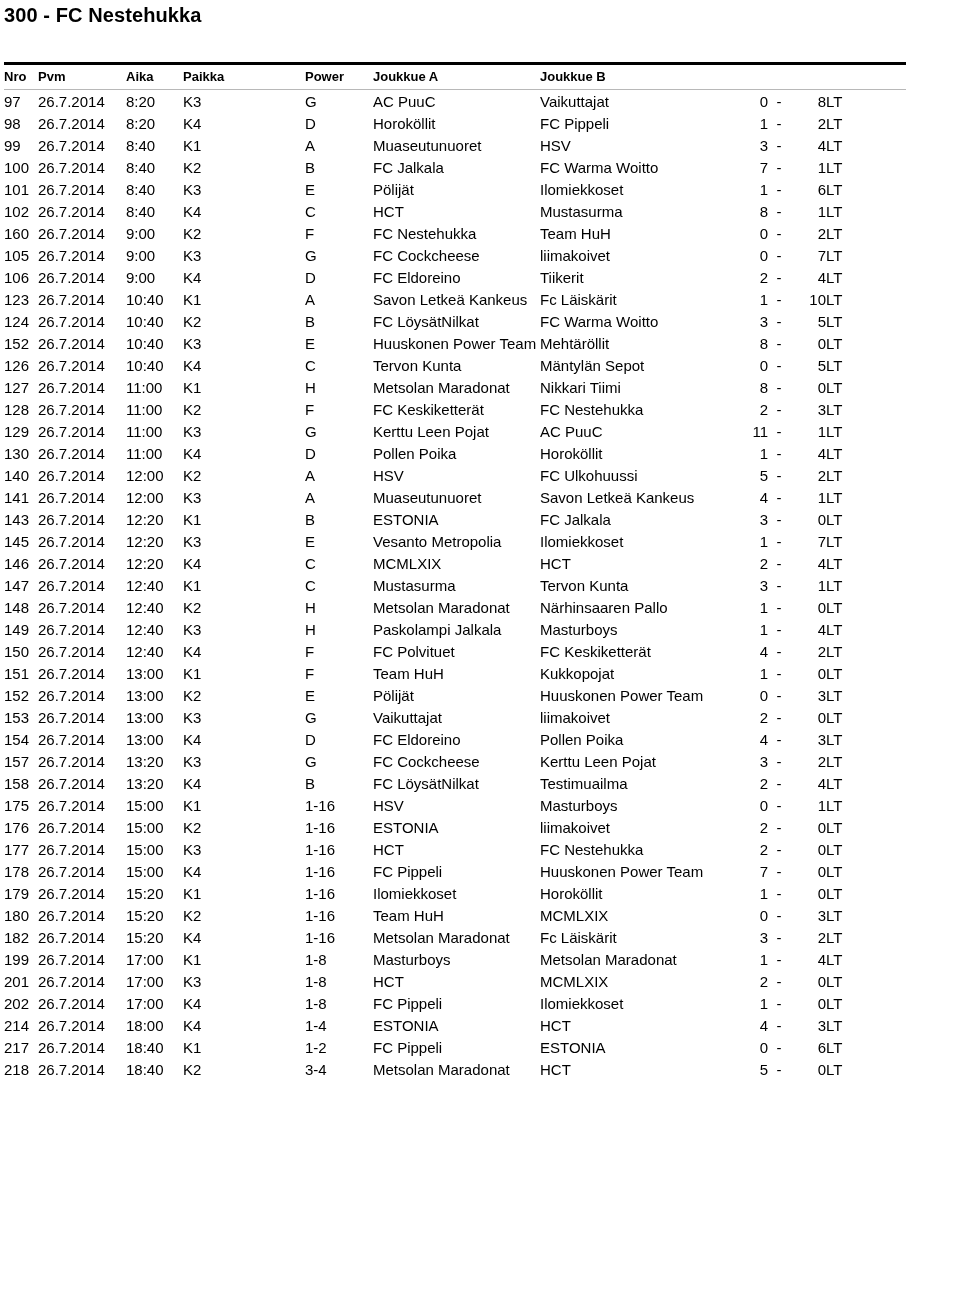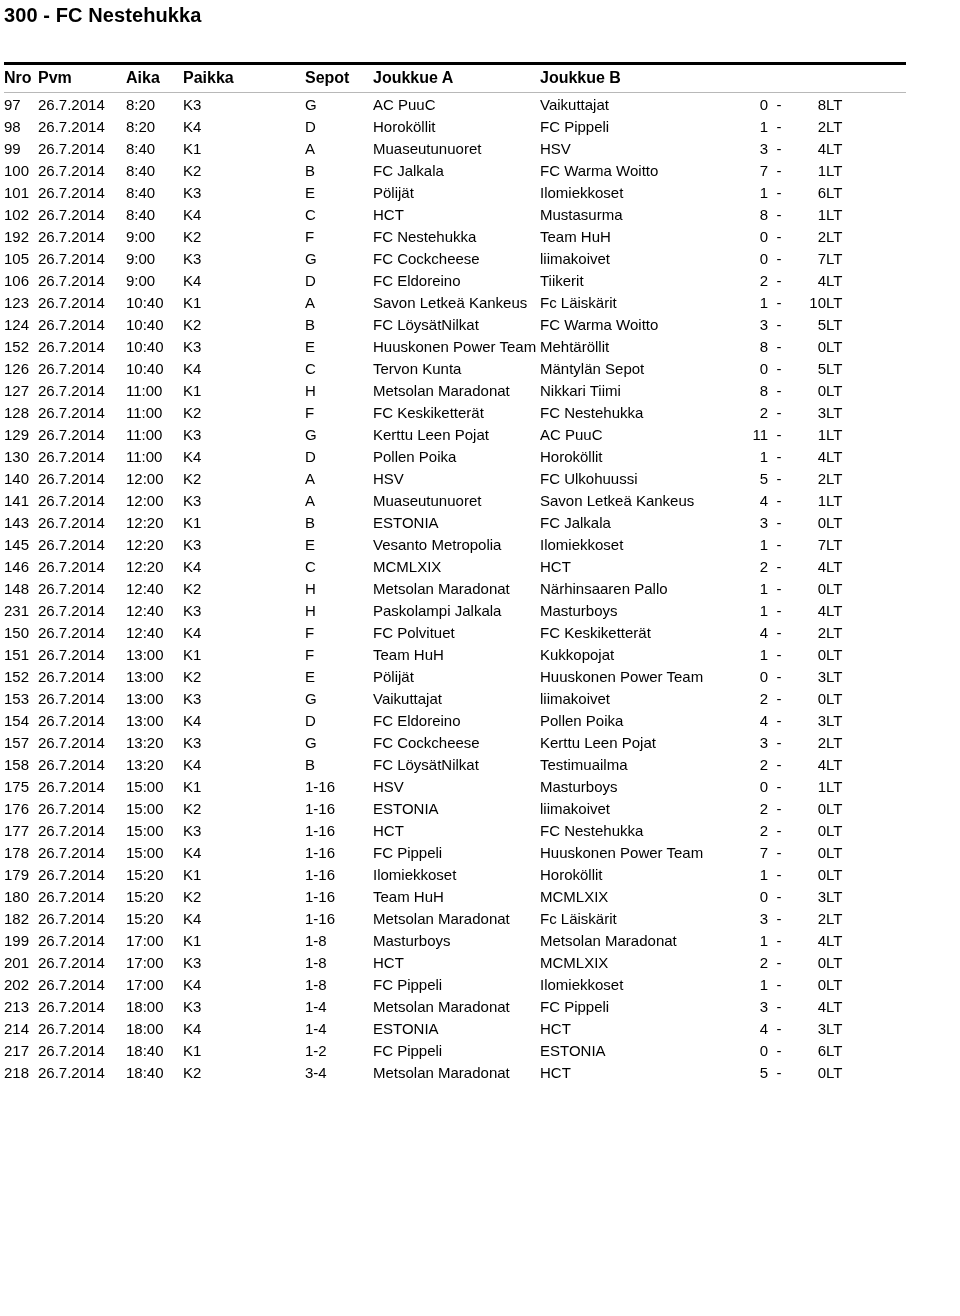--- a/index.html
+++ b/index.html
@@ -35,21 +35,21 @@
     top: 62px;
     width: 902px;
     border-collapse: collapse;
     table-layout: fixed;
   }
   .schedule-table thead tr.header-row {
     border-top: 3px solid #000000;
     border-bottom: 1px solid #b8b8b8;
   }
   .schedule-table th {
-    font-size: 16px;
+    font-size: 13px;
     font-weight: bold;
     text-align: left;
     padding: 4px 0 5px 0;
     vertical-align: bottom;
     white-space: nowrap;
   }
   .schedule-table td {
     font-size: 15px;
     font-weight: normal;
     text-align: left;
@@ -96,21 +96,21 @@
         <col class="c-dash">
         <col class="c-gb">
         <col class="c-status">
     </colgroup>
     <thead>
       <tr class="header-row">
         <th>Nro</th>
         <th>Pvm</th>
         <th>Aika</th>
         <th>Paikka</th>
-        <th>Sepot</th>
+        <th>Power</th>
         <th>Joukkue A</th>
         <th>Joukkue B</th>
         <th class="num-a"></th>
         <th class="dash"></th>
         <th class="num-b"></th>
         <th class="status"></th>
       </tr>
     </thead>
     <tbody id="table-body">
         <tr>
@@ -185,21 +185,21 @@
           <td>K4</td>
           <td>C</td>
           <td class="wrap">HCT</td>
           <td class="wrap">Mustasurma</td>
           <td class="num-a">8</td>
           <td class="dash">-</td>
           <td class="num-b">1</td>
           <td class="status">LT</td>
         </tr>
         <tr>
-          <td>192</td>
+          <td>160</td>
           <td>26.7.2014</td>
           <td>9:00</td>
           <td>K2</td>
           <td>F</td>
           <td class="wrap">FC Nestehukka</td>
           <td class="wrap">Team HuH</td>
           <td class="num-a">0</td>
           <td class="dash">-</td>
           <td class="num-b">2</td>
           <td class="status">LT</td>
@@ -393,34 +393,47 @@
           <td>K4</td>
           <td>C</td>
           <td class="wrap">MCMLXIX</td>
           <td class="wrap">HCT</td>
           <td class="num-a">2</td>
           <td class="dash">-</td>
           <td class="num-b">4</td>
           <td class="status">LT</td>
         </tr>
         <tr>
+          <td>147</td>
+          <td>26.7.2014</td>
+          <td>12:40</td>
+          <td>K1</td>
+          <td>C</td>
+          <td class="wrap">Mustasurma</td>
+          <td class="wrap">Tervon Kunta</td>
+          <td class="num-a">3</td>
+          <td class="dash">-</td>
+          <td class="num-b">1</td>
+          <td class="status">LT</td>
+        </tr>
+        <tr>
           <td>148</td>
           <td>26.7.2014</td>
           <td>12:40</td>
           <td>K2</td>
           <td>H</td>
           <td class="wrap">Metsolan Maradonat</td>
           <td class="wrap">Närhinsaaren Pallo</td>
           <td class="num-a">1</td>
           <td class="dash">-</td>
           <td class="num-b">0</td>
           <td class="status">LT</td>
         </tr>
         <tr>
-          <td>231</td>
+          <td>149</td>
           <td>26.7.2014</td>
           <td>12:40</td>
           <td>K3</td>
           <td>H</td>
           <td class="wrap">Paskolampi Jalkala</td>
           <td class="wrap">Masturboys</td>
           <td class="num-a">1</td>
           <td class="dash">-</td>
           <td class="num-b">4</td>
           <td class="status">LT</td>
@@ -637,33 +650,20 @@
           <td>202</td>
           <td>26.7.2014</td>
           <td>17:00</td>
           <td>K4</td>
           <td>1-8</td>
           <td class="wrap">FC Pippeli</td>
           <td class="wrap">Ilomiekkoset</td>
           <td class="num-a">1</td>
           <td class="dash">-</td>
           <td class="num-b">0</td>
-          <td class="status">LT</td>
-        </tr>
-        <tr>
-          <td>213</td>
-          <td>26.7.2014</td>
-          <td>18:00</td>
-          <td>K3</td>
-          <td>1-4</td>
-          <td class="wrap">Metsolan Maradonat</td>
-          <td class="wrap">FC Pippeli</td>
-          <td class="num-a">3</td>
-          <td class="dash">-</td>
-          <td class="num-b">4</td>
           <td class="status">LT</td>
         </tr>
         <tr>
           <td>214</td>
           <td>26.7.2014</td>
           <td>18:00</td>
           <td>K4</td>
           <td>1-4</td>
           <td class="wrap">ESTONIA</td>
           <td class="wrap">HCT</td>

